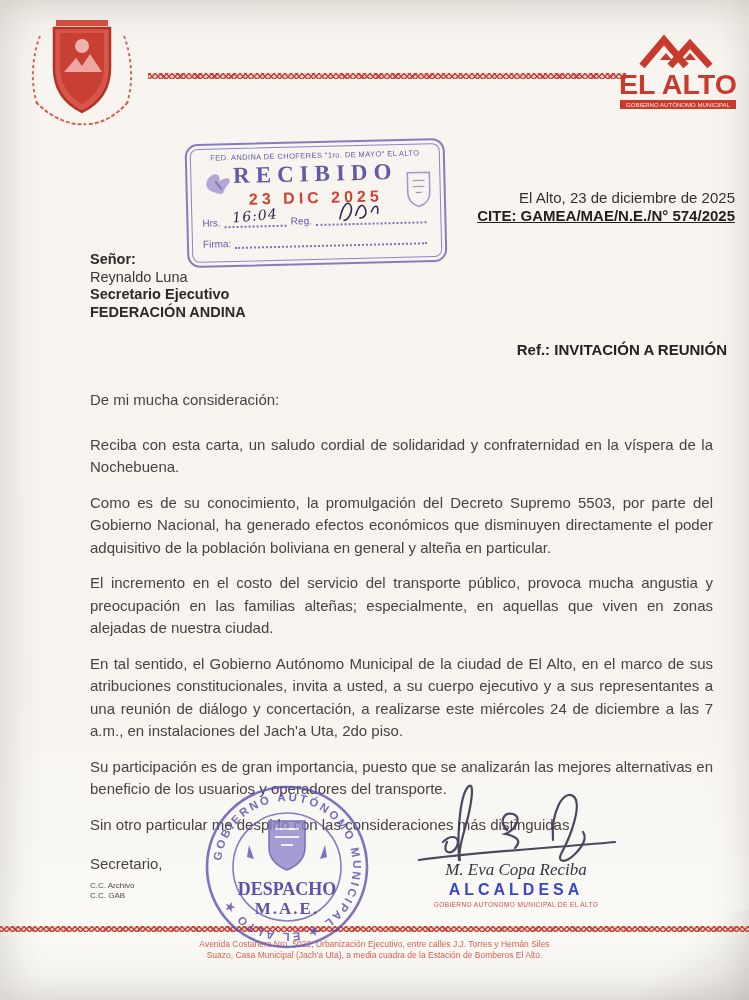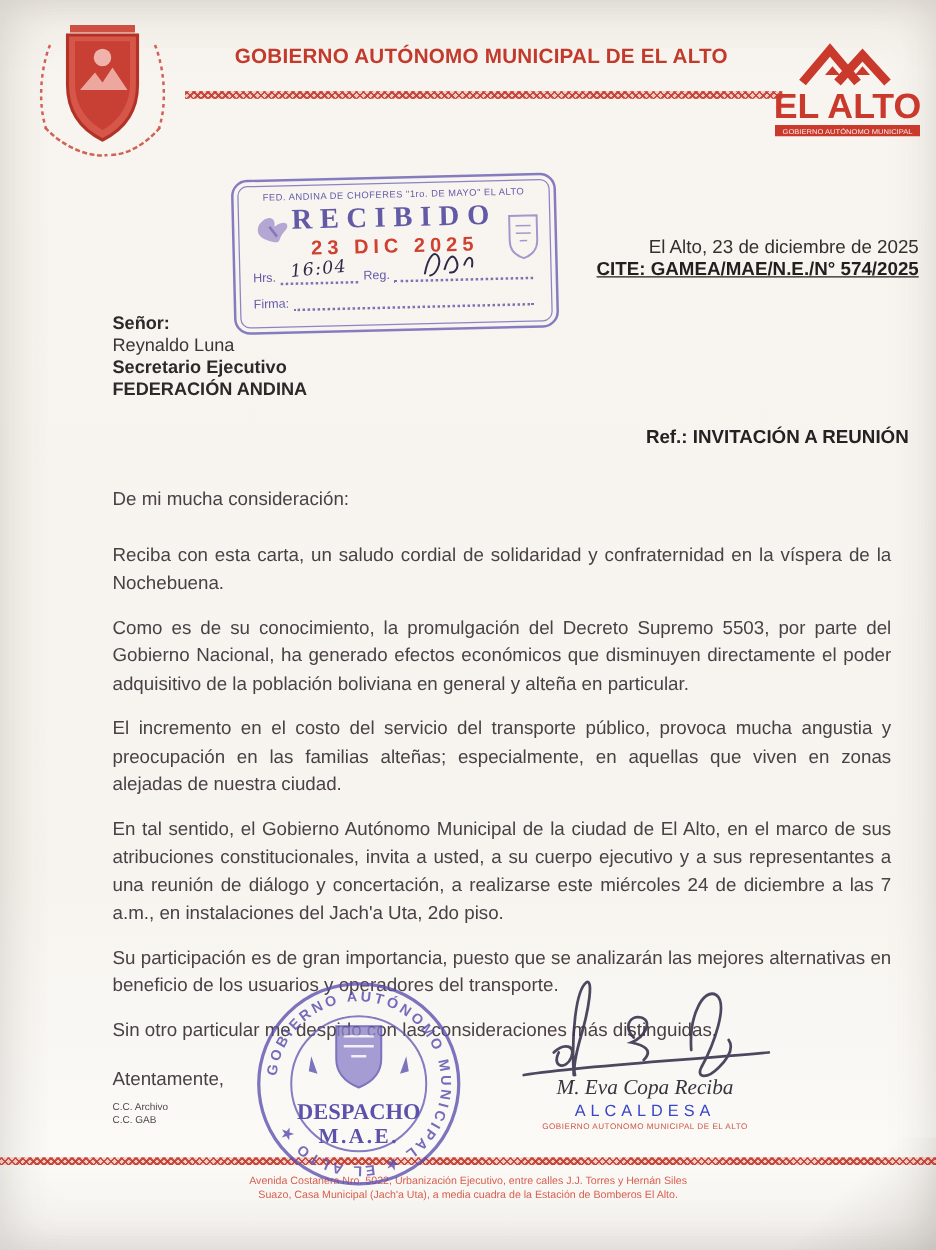--- a/index.html
+++ b/index.html
@@ -59,21 +59,21 @@
   .body .closing{text-align:left;margin-top:17px;}
   
   .cc{position:absolute;left:90px;top:881px;font-size:8px;line-height:10px;color:#52494d;}
   
   .ostamp{position:absolute;left:203px;top:783px;width:168px;height:168px;z-index:3;opacity:.92;}
   
   .sig{position:absolute;left:398px;top:778px;width:236px;text-align:center;z-index:2;}
   .sig svg{display:block;margin:0 auto;}
   .sig-name{font-family:"Liberation Serif","DejaVu Serif",serif;font-style:italic;font-size:17px;
     color:#38333f;margin-top:-14px;}
-  .sig-title{font-size:13px;font-weight:normal;letter-spacing:4px;color:#3a46c6;margin-top:1px;}
+  .sig-title{font-size:16px;font-weight:bold;letter-spacing:4px;color:#3a46c6;margin-top:1px;}
   .sig-sub{font-size:6.5px;letter-spacing:.4px;color:#cb5345;margin-top:2px;}
   
   .footer-band{position:absolute;left:0;top:926px;width:749px;z-index:1;}
   .footer-text{position:absolute;left:0;top:939px;width:749px;text-align:center;
     font-size:8.5px;line-height:11px;color:#d8604f;z-index:1;}
 </style>
 </head>
 <body>
 
 <div class="page">
@@ -85,21 +85,20 @@
       <path d="M10,96 C25,112 45,120 60,118" stroke-dasharray="4 2"></path>
       <path d="M102,96 C90,110 75,118 62,118" stroke-dasharray="4 2"></path>
     </g>
     <path d="M30,14 h52 v6 h-52 z" fill="#cf5043"></path>
     <path d="M28,22 h56 v40 c0,22 -12,36 -28,44 c-16,-8 -28,-22 -28,-44 z" fill="#d6564a" stroke="#b23226" stroke-width="2.5"></path>
     <path d="M34,27 h44 v34 c0,18 -10,30 -22,37 c-12,-7 -22,-19 -22,-37 z" fill="#c43a2e" opacity=".8"></path>
     <circle cx="56" cy="40" r="7" fill="#f0b3ab"></circle>
     <path d="M38,66 l12,-14 6,8 8,-12 12,18 z" fill="#f0b3ab" opacity=".9"></path>
   </svg>
 
-  <div class="hdr-title">GOBIERNO AUTÓNOMO MUNICIPAL DE EL ALTO</div>
   <div class="band hdr-band"></div>
 
   <svg class="logo" viewBox="0 0 132 104">
     <g stroke="#c9392c" stroke-width="7" fill="none" stroke-linejoin="miter">
       <path d="M30,52 L52,26 L74,52"></path>
       <path d="M58,52 L78,30 L98,52"></path>
     </g>
     <path d="M48,46 L54,39 L60,46 Z" fill="#c9392c"></path>
     <path d="M72,46 L78,39 L84,46 Z" fill="#c9392c"></path>
     <text x="66" y="80" text-anchor="middle" font-family="Liberation Sans,sans-serif" font-size="28" font-weight="bold" fill="#c9392c" textLength="118" lengthAdjust="spacingAndGlyphs">EL ALTO</text>
@@ -155,21 +154,21 @@
   <div class="ref">Ref.: INVITACIÓN A REUNIÓN</div>
 
   <div class="body">
     <p class="greet">De mi mucha consideración:</p>
     <p>Reciba con esta carta, un saludo cordial de solidaridad y confraternidad en la víspera de la Nochebuena.</p>
     <p>Como es de su conocimiento, la promulgación del Decreto Supremo 5503, por parte del Gobierno Nacional, ha generado efectos económicos que disminuyen directamente el poder adquisitivo de la población boliviana en general y alteña en particular.</p>
     <p>El incremento en el costo del servicio del transporte público, provoca mucha angustia y preocupación en las familias alteñas; especialmente, en aquellas que viven en zonas alejadas de nuestra ciudad.</p>
     <p>En tal sentido, el Gobierno Autónomo Municipal de la ciudad de El Alto, en el marco de sus atribuciones constitucionales, invita a usted, a su cuerpo ejecutivo y a sus representantes a una reunión de diálogo y concertación, a realizarse este miércoles 24 de diciembre a las 7 a.m., en instalaciones del Jach'a Uta, 2do piso.</p>
     <p>Su participación es de gran importancia, puesto que se analizarán las mejores alternativas en beneficio de los usuarios y operadores del transporte.</p>
     <p>Sin otro particular me despido con las consideraciones más distinguidas.</p>
-    <p class="closing">Atentamente,</p>
+    <p class="closing">Secretario,</p>
   </div>
 
   <div class="cc">
     <div>C.C. Archivo</div>
     <div>C.C. GAB</div>
   </div>
 
   <svg class="ostamp" viewBox="0 0 168 168">
     <defs>
       <path id="ringPath" d="M 18,84 a 66,66 0 1,1 132,0 a 66,66 0 1,1 -132,0"></path>

